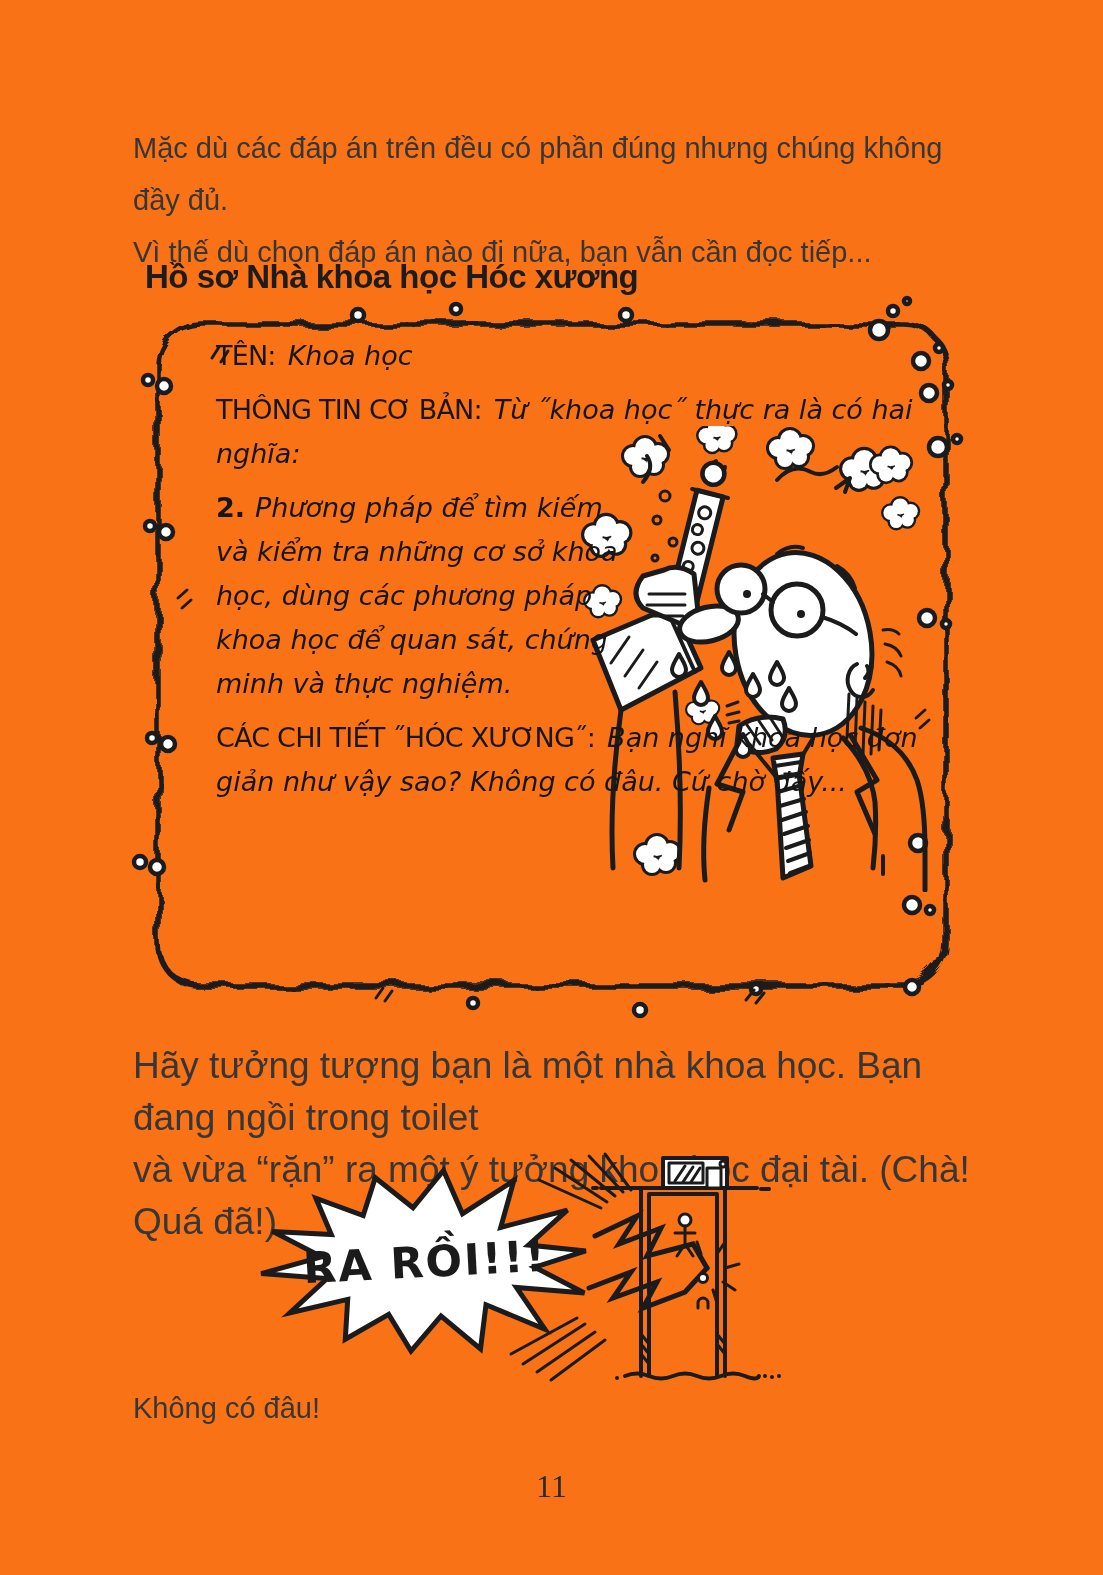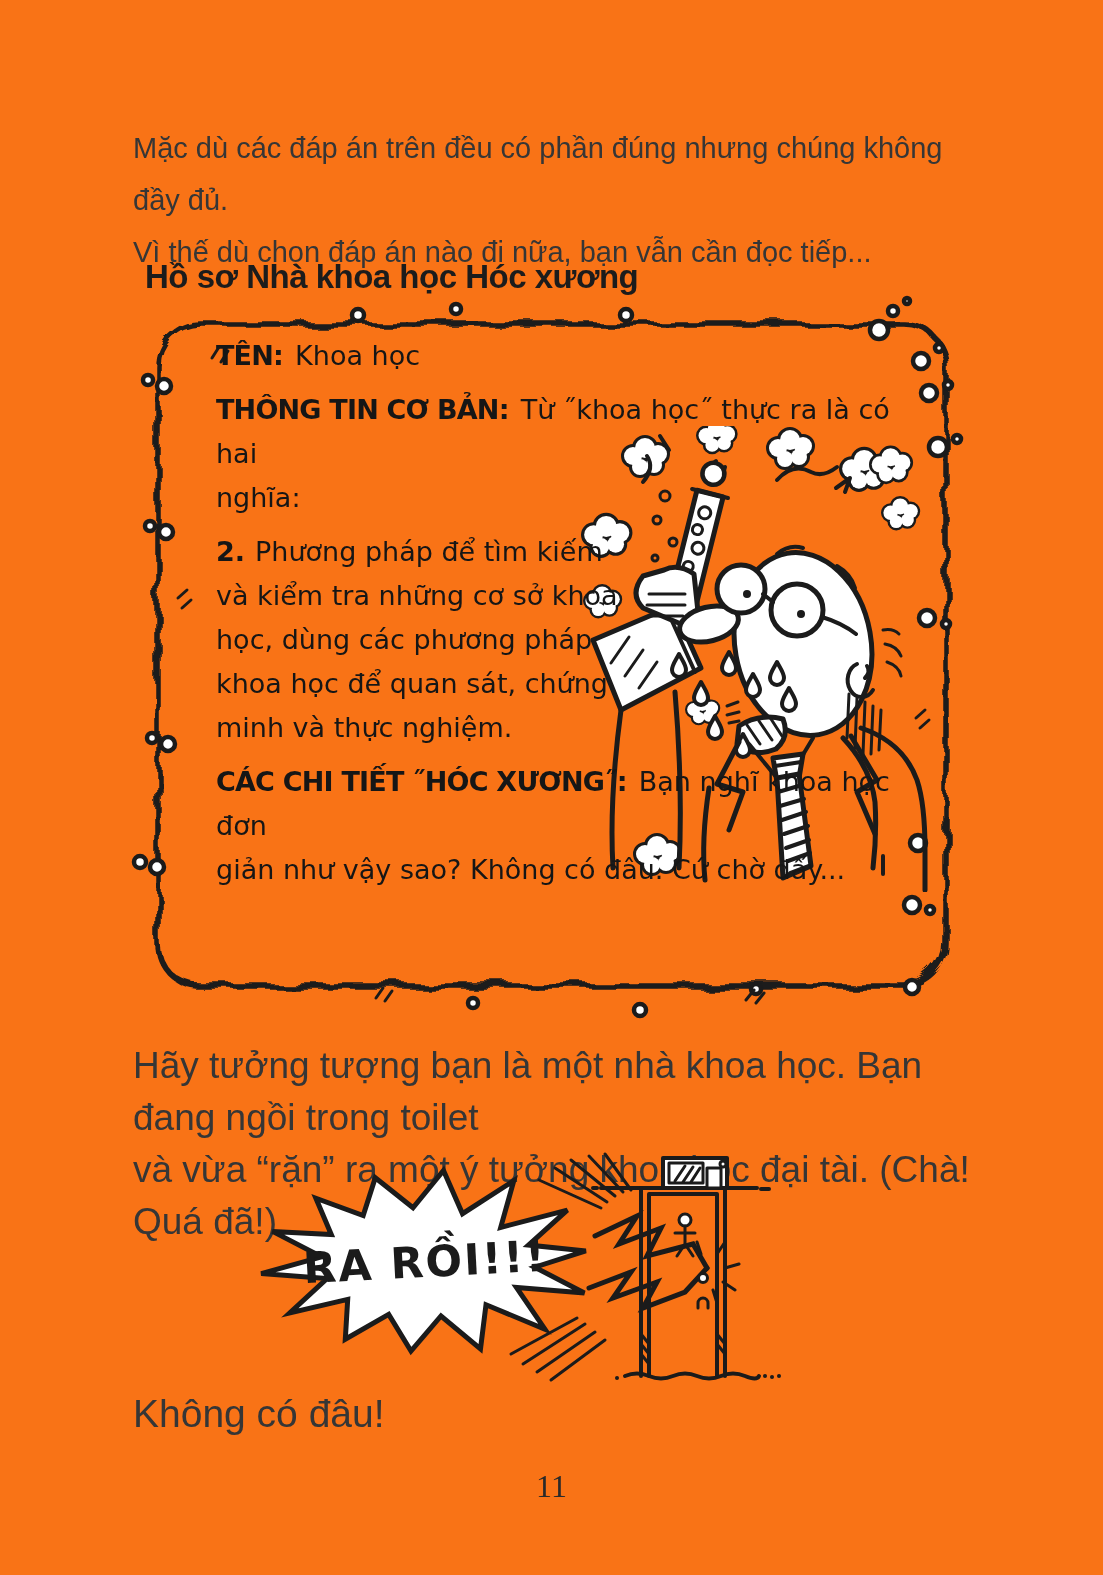--- a/index.html
+++ b/index.html
@@ -17,31 +17,31 @@
     left:133px;top:246px;margin:12px;
     font-size:33px;font-weight:bold;color:#1c1c1c;letter-spacing:-0.5px;
   }
   .profile-box{left:126px;top:298px;width:862px;height:730px;}
   .border-svg{position:absolute;left:0;top:0;overflow:visible;}
   .box-content{
     position:absolute;left:90px;top:36px;right:66px;
     font-family:"DejaVu Sans",sans-serif;font-size:27px;line-height:44px;color:#161616;
   }
   .box-content p{margin:0 0 10px 0;}
-  .lbl{font-weight:bold;letter-spacing:-0.8px;margin-right:12px;}
+  .lbl{font-weight:normal;letter-spacing:-0.8px;margin-right:12px;}
   .num{font-weight:bold;margin-right:10px;}
-  .val{white-space:pre-line;}
+  .val{white-space:pre-line;font-style:italic;}
   .narrow{max-width:480px;}
   .scientist-svg{position:absolute;left:455px;top:128px;}
   .after-box{
     left:133px;top:1040px;width:880px;
     font-size:37px;line-height:52px;white-space:pre-line;color:#363636;
   }
   .comic-svg{left:255px;top:1150px;}
-  .closing{left:133px;top:1392px;font-size:39px;color:#363636;}
+  .closing{left:133px;top:1392px;font-size:29px;color:#363636;}
   .page-number{
     left:0;top:1468px;width:100%;text-align:center;
     font-family:Liberation Serif, serif;font-size:32px;color:#2a2a2a;
   }
   
   .ink{stroke:#1b1b1b;fill:none;stroke-linecap:round;stroke-linejoin:round;}
   .ink5{stroke-width:5px;}
   .ink4{stroke-width:4px;}
   .ink3{stroke-width:3px;}
   .white{fill:#ffffff;}

